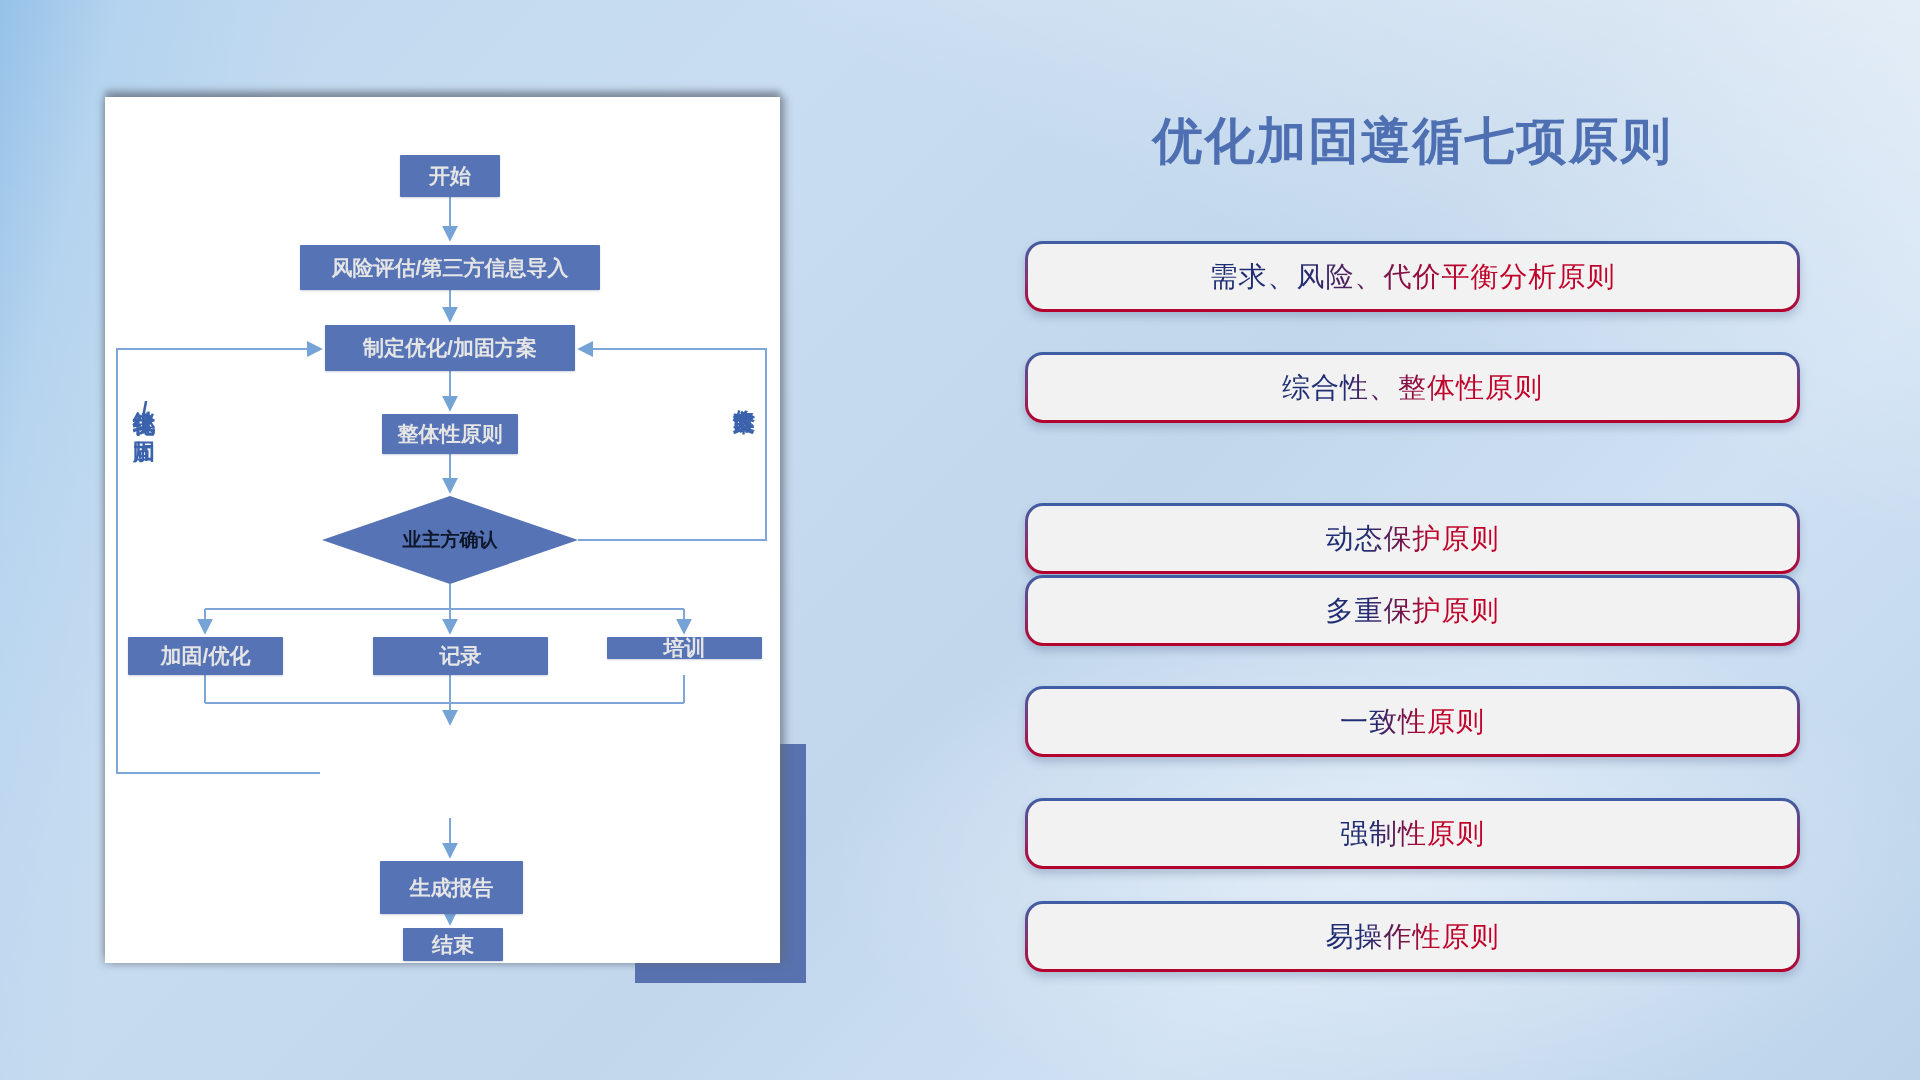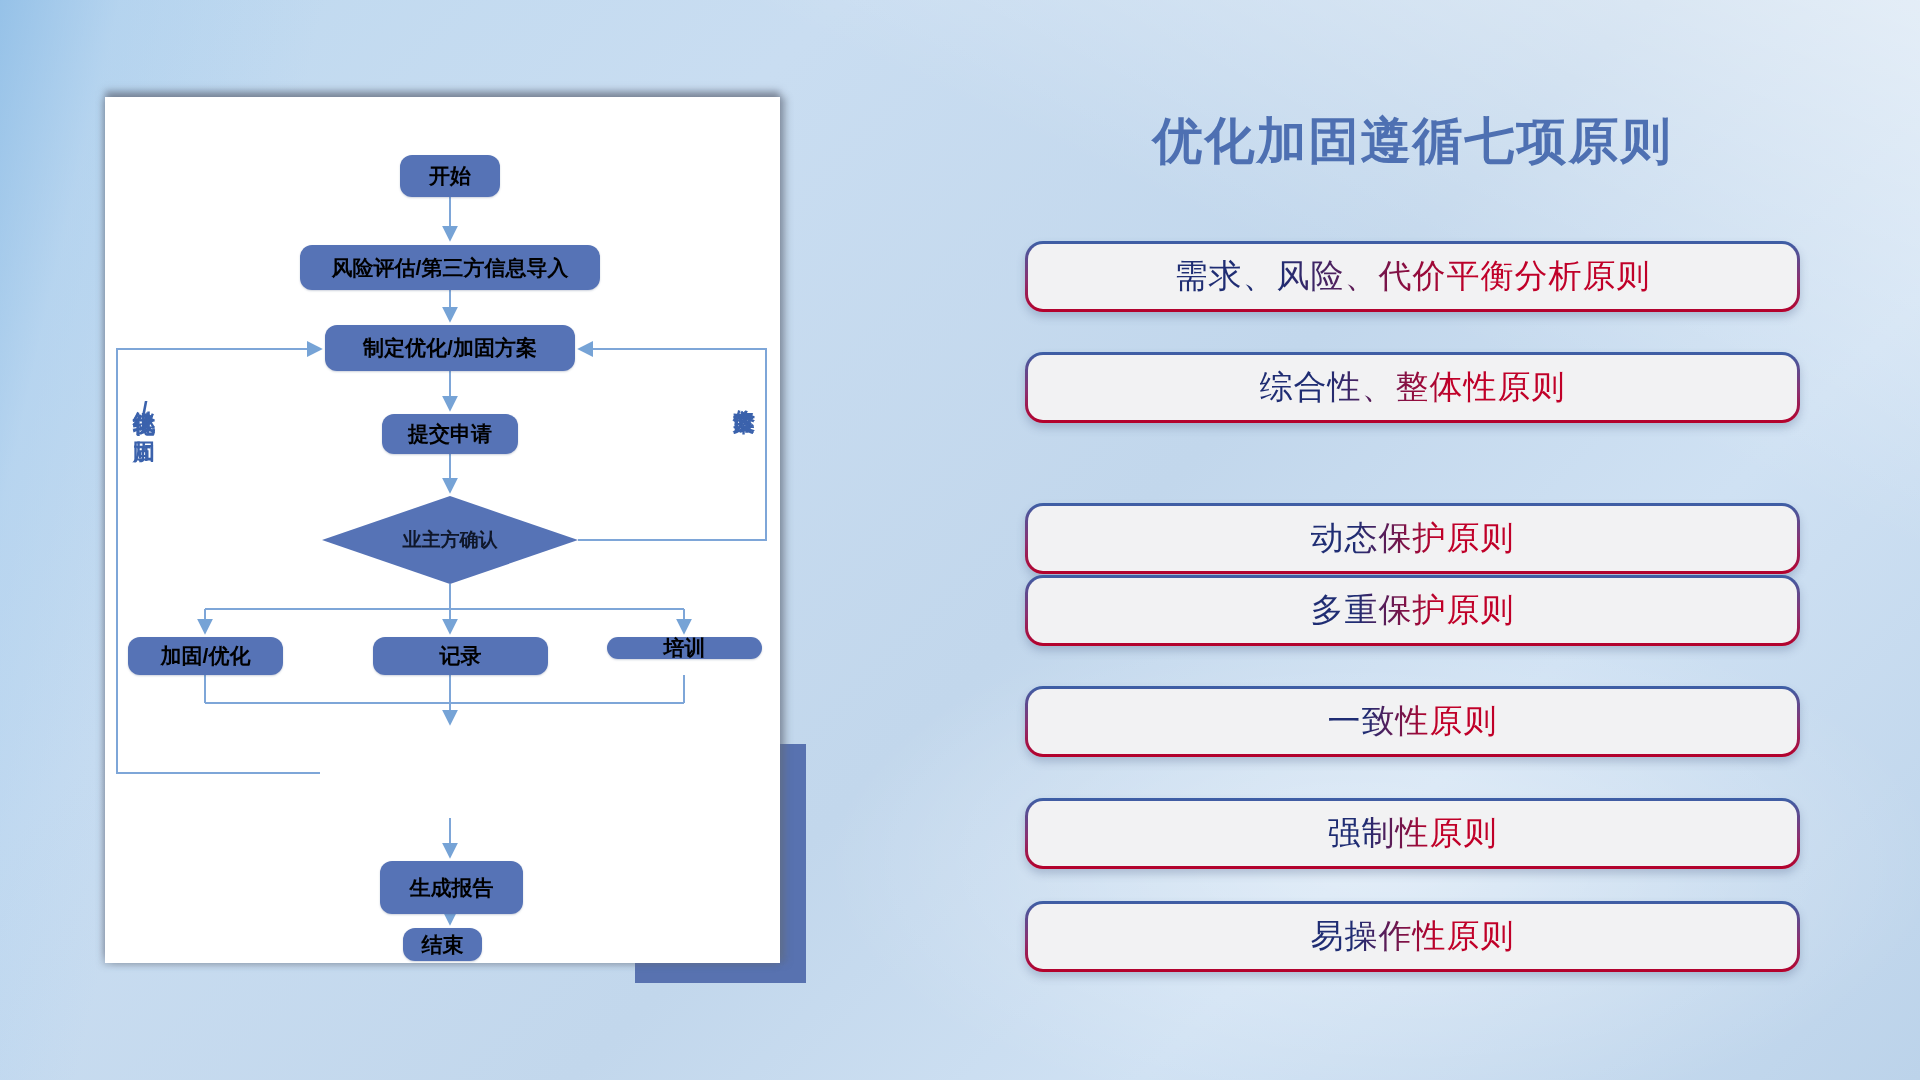--- a/index.html
+++ b/index.html
@@ -21,22 +21,22 @@
     position:absolute; left:635px; top:744px; width:171px; height:239px;
     background:#5872b0;
   }
   .card {
     position:absolute; left:105px; top:97px; width:675px; height:866px;
     background:#ffffff;
     box-shadow:0 -6px 7px rgba(100,108,124,0.65), 6px 0 7px rgba(100,108,124,0.45), -3px 3px 6px rgba(100,108,124,0.25);
   }
   .connectors { position:absolute; left:0; top:0; }
   .fc-node {
-    position:absolute; background:#5673b6; border-radius:12px;
-    color:#000000; font-weight:bold; font-size:21px;
+    position:absolute; background:#5673b6; border-radius:1px;
+    color:#e5e5e5; font-weight:bold; font-size:21px;
     display:flex; align-items:center; justify-content:center;
     white-space:nowrap; box-shadow:0 1px 2px rgba(60,80,120,0.25);
   }
   .fc-diamond {
     position:absolute; background:#5673b6;
     clip-path:polygon(50% 0, 100% 50%, 50% 100%, 0 50%);
     color:#0f172a; font-weight:bold; font-size:19px;
     display:flex; align-items:center; justify-content:center; white-space:nowrap;
   }
   .v-label {
@@ -55,21 +55,21 @@
     position:absolute; left:1025px; width:775px; height:71px;
     border-radius:18px; padding:3px;
     background:linear-gradient(to bottom, #3c5fa6 0%, #8b3070 55%, #b5002a 100%);
     box-shadow:0 5px 9px rgba(80,100,140,0.30);
   }
   .p-inner {
     width:100%; height:100%; border-radius:15px; background:#f2f2f3;
     display:flex; align-items:center; justify-content:center;
   }
   .p-text {
-    font-size:33px; letter-spacing:1px; white-space:nowrap;
+    font-size:28px; letter-spacing:1px; white-space:nowrap;
     background:linear-gradient(90deg, #1f2d73 0%, #1f2d73 22%, #c00028 62%, #c00028 100%);
     -webkit-background-clip:text; background-clip:text;
     -webkit-text-fill-color:transparent; color:transparent;
   }
 </style>
 </head>
 <body>
 
 <div class="slide">
 
@@ -103,34 +103,34 @@
         <polyline points="473,443 661,443 661,252 477,252" marker-end="url(#arrow)"></polyline>
       </g>
     </svg>
 
     <div class="fc-node" style="left:295px; top:58px; width:100px; height:42px;">开始</div>
 
     <div class="fc-node" style="left:220px; top:228px; width:250px; height:46px;">制定优化/加固方案</div>
 
     <div class="fc-node" style="left:195px; top:148px; width:300px; height:45px;">风险评估/第三方信息导入</div>
 
-    <div class="fc-node" style="left:277px; top:317px; width:136px; height:40px;">提交申请</div>
+    <div class="fc-node" style="left:277px; top:317px; width:136px; height:40px;">整体性原则</div>
 
     <div class="fc-diamond" style="left:217px; top:399px; width:256px; height:88px;">业主方确认</div>
 
     <div class="fc-node" style="left:23px; top:540px; width:155px; height:38px;">加固/优化</div>
 
     <div class="fc-node" style="left:268px; top:540px; width:175px; height:38px;">记录</div>
 
     <div class="fc-node" style="left:502px; top:540px; width:155px; height:22px;">培训</div>
 
 
     <div class="fc-node" style="left:275px; top:764px; width:143px; height:53px;">生成报告</div>
 
-    <div class="fc-node" style="left:298px; top:831px; width:79px; height:33px;">结束</div>
+    <div class="fc-node" style="left:298px; top:831px; width:100px; height:33px;">结束</div>
 
     <div class="v-label" style="left:28px; top:296px; height:150px;">继续优化/加固</div>
 
     <div class="v-label" style="left:628px; top:294px; height:95px;">方案修改</div>
   </div>
 
   <div>
     <div class="panel-title">优化加固遵循七项原则</div>
 
     <div class="p-box" style="top:241px;">

